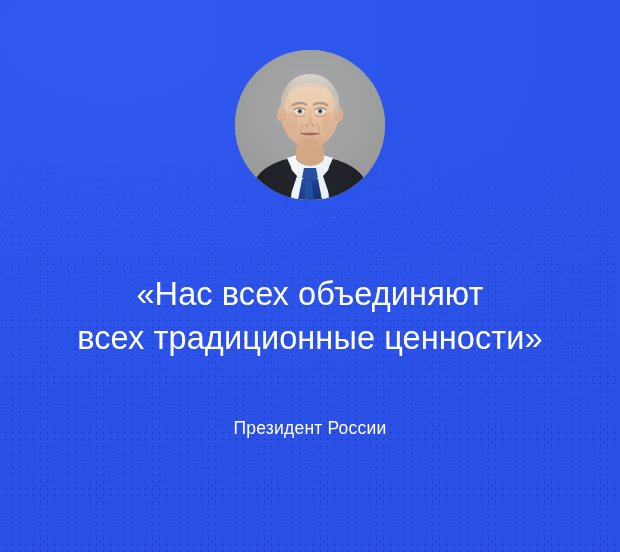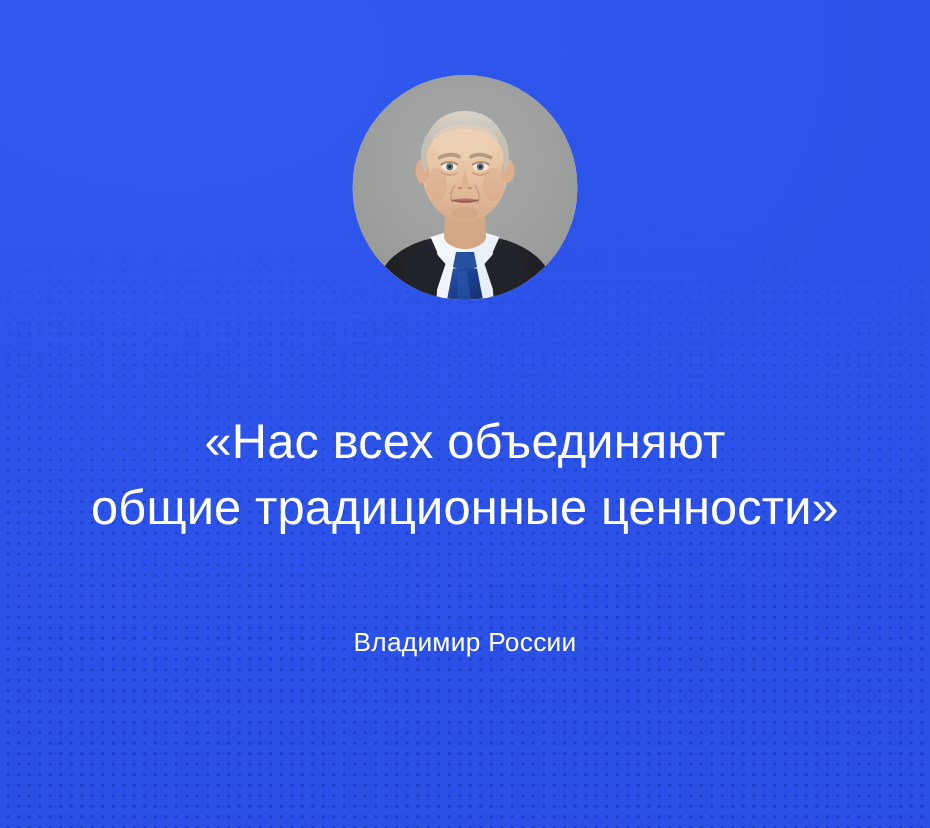--- a/index.html
+++ b/index.html
@@ -197,20 +197,20 @@
 
       <ellipse cx="75" cy="92" rx="9" ry="4" fill="#cf9f7e" opacity="0.45"></ellipse>
 
       <ellipse cx="56" cy="73" rx="7" ry="11" fill="#d4a484" opacity="0.35"></ellipse>
       <ellipse cx="94" cy="73" rx="7" ry="11" fill="#d4a484" opacity="0.35"></ellipse>
     </svg>
   </div>
 
   <div id="quote">
     <span class="qline">«Нас всех объединяют</span>
-    <span class="qline">общие традиционные ценности»</span>
+    <span class="qline">всех традиционные ценности»</span>
   </div>
 
   <div id="attribution">
-    <span id="speaker-title">Владимир России</span>
+    <span id="speaker-title">Президент России</span>
   </div>
 
 </div>
 
 </body></html>

